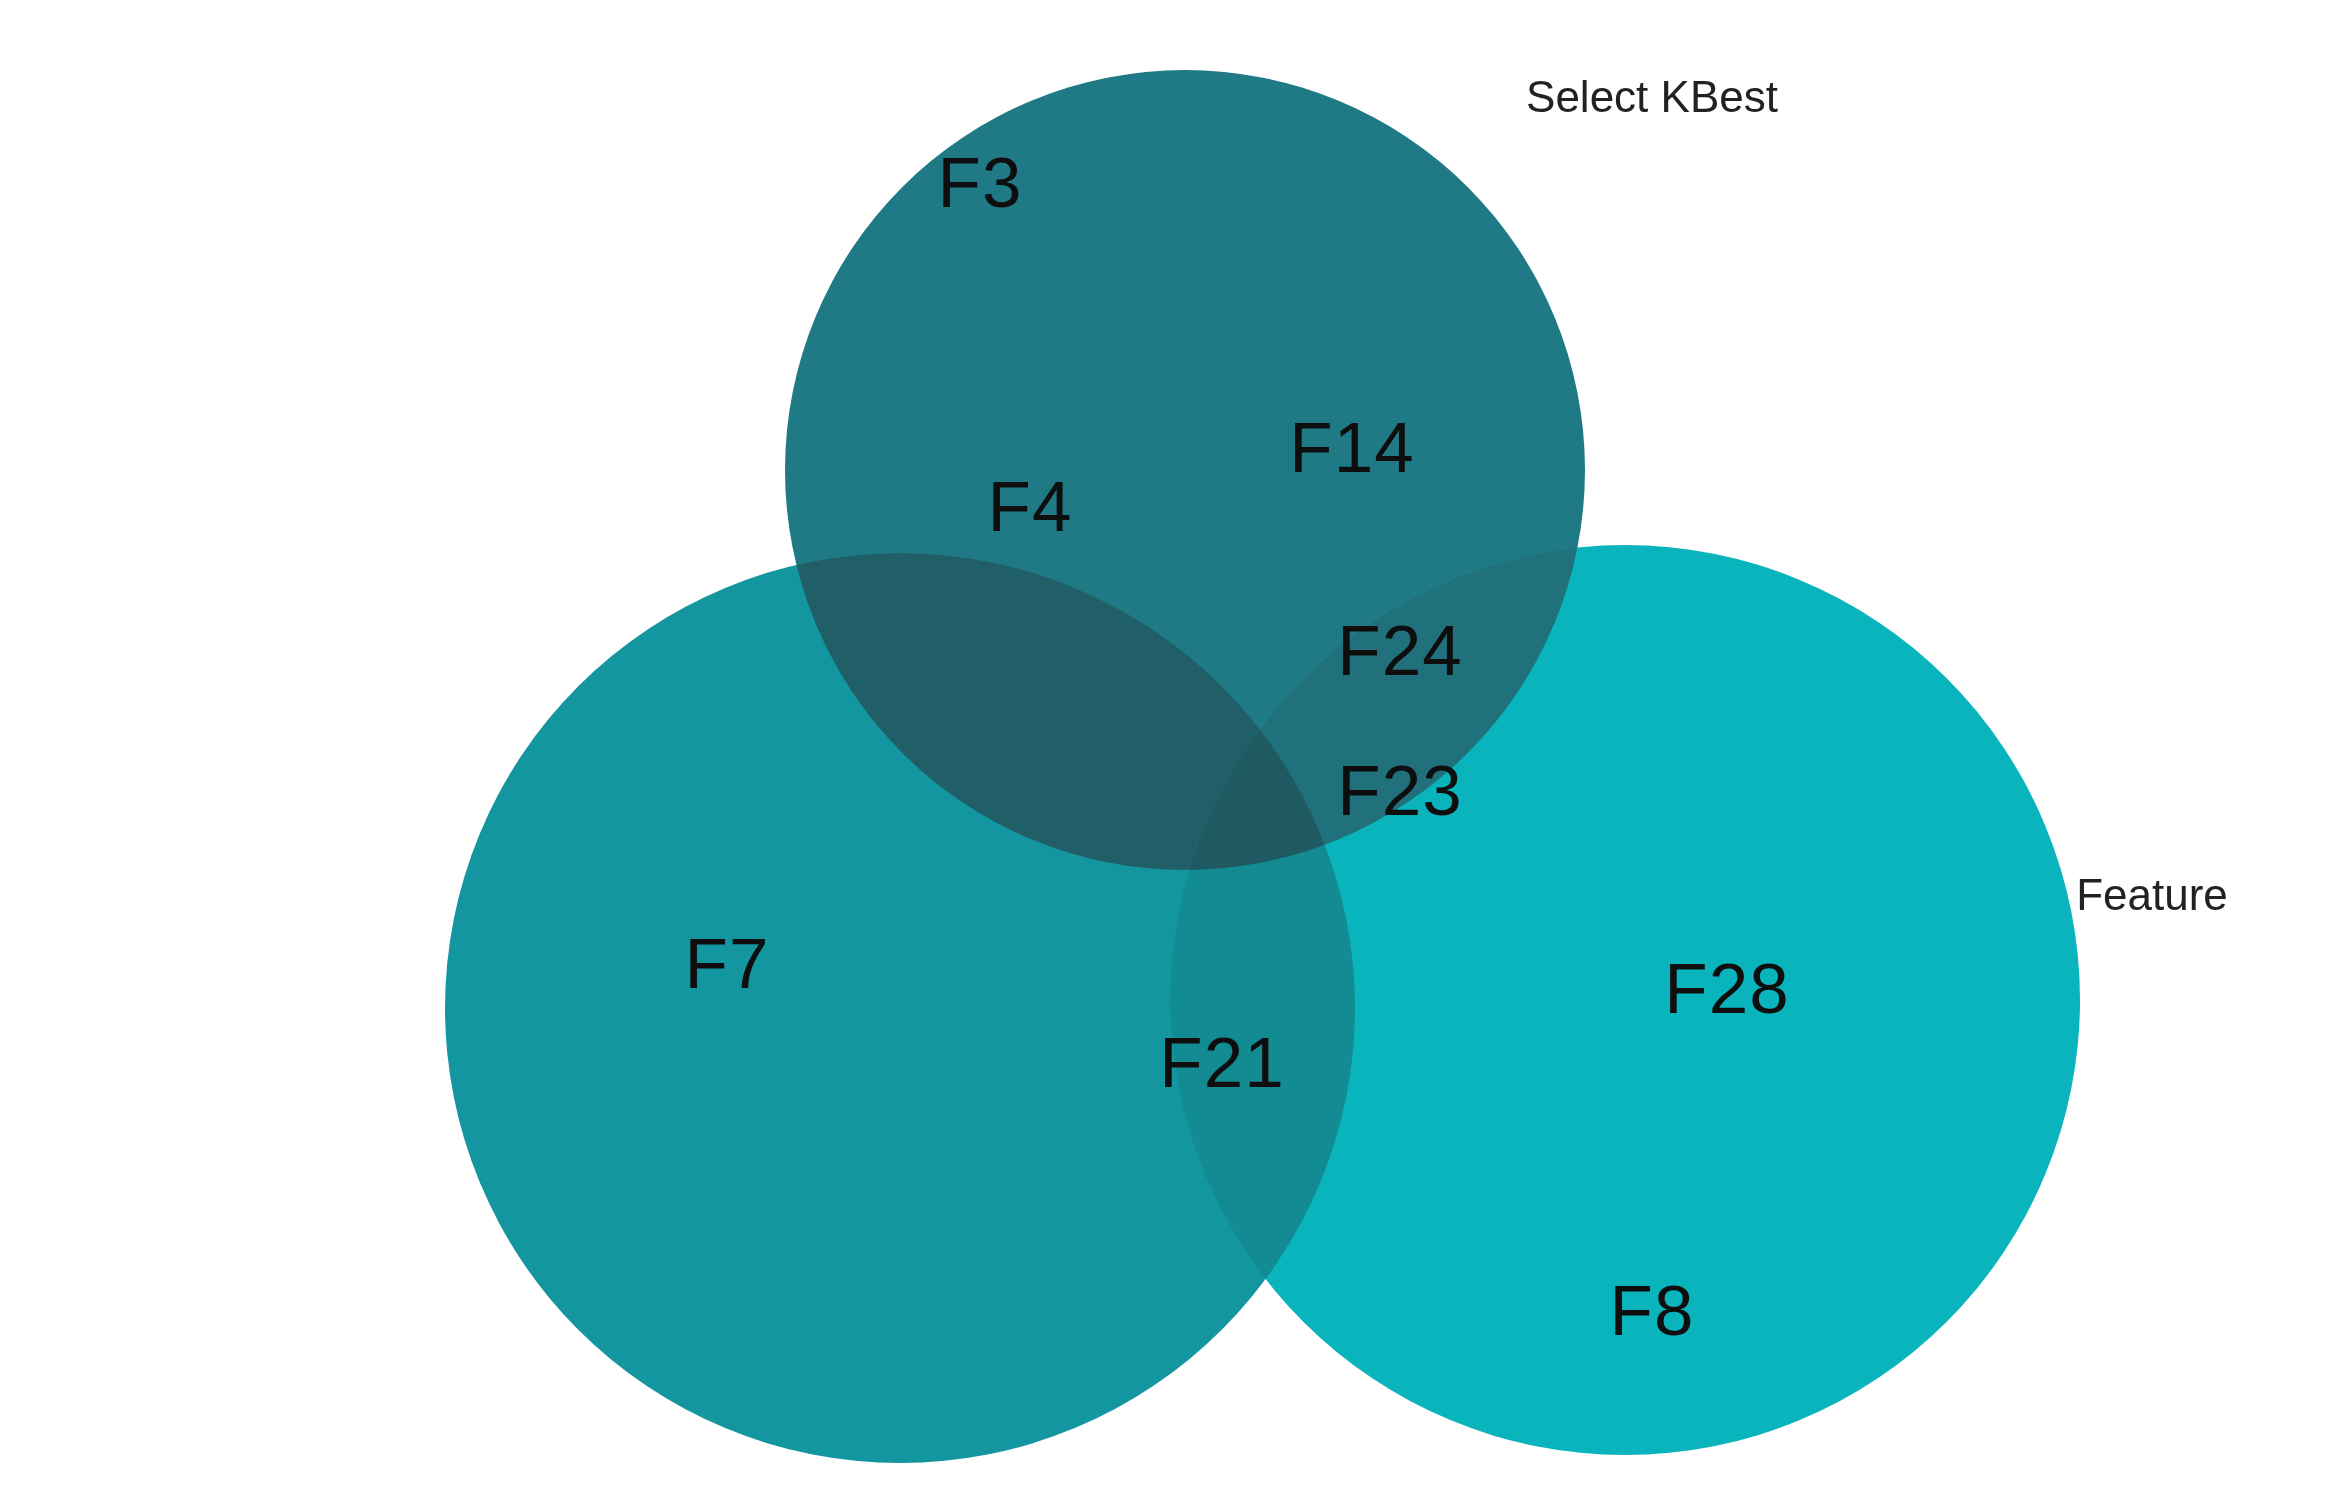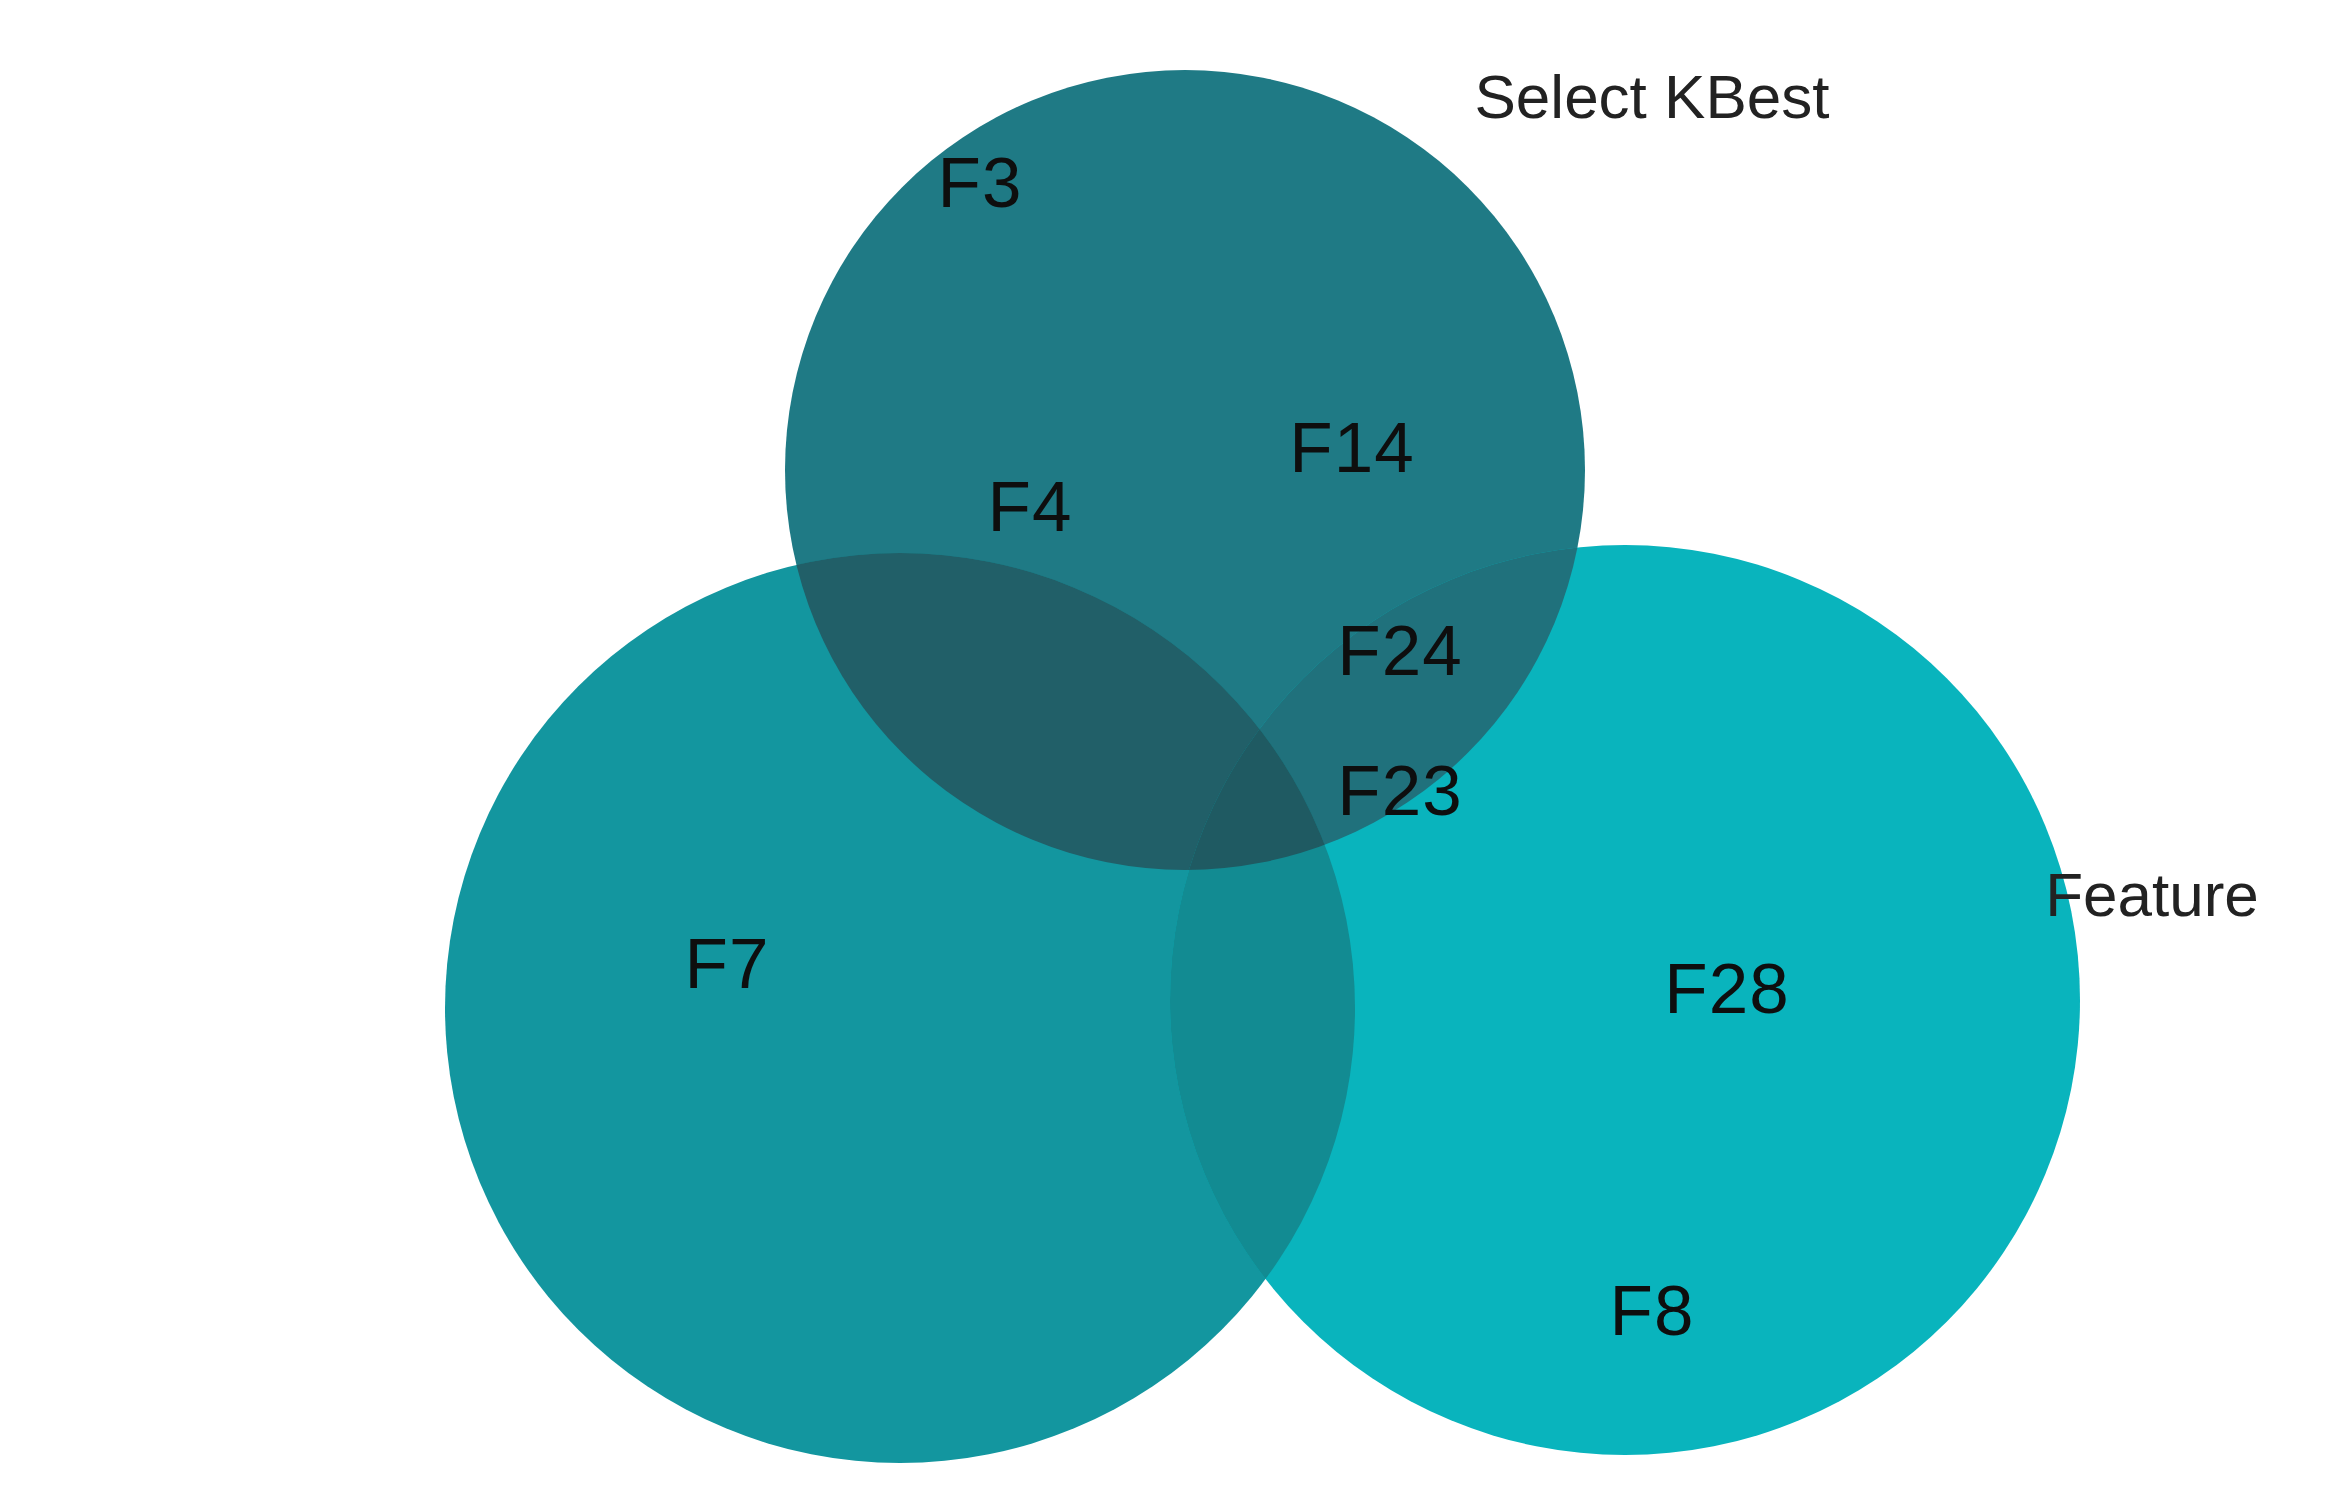--- a/index.html
+++ b/index.html
@@ -17,21 +17,21 @@
     transform:translate(-50%,-50%);
     font-size:71px;
     line-height:1;
     color:#0e0e0e;
     white-space:nowrap;
     letter-spacing:1px;
   }
   .slabel{
     position:absolute;
     transform:translate(-50%,-50%);
-    font-size:62px;
+    font-size:44px;
     line-height:1;
     color:#222222;
     white-space:nowrap;
   }
 </style>
 </head>
 <body>
 
 <div id="stage">
 
@@ -66,16 +66,17 @@
 
   <div class="slabel" style="left:1652px;top:97px">Select KBest</div>
   <div class="slabel" style="left:2152px;top:895px">Feature</div>
 
   <div class="flabel" style="left:980px;top:182px">F3</div>
   <div class="flabel" style="left:1352px;top:447px">F14</div>
   <div class="flabel" style="left:1030px;top:506px">F4</div>
   <div class="flabel" style="left:1400px;top:650px">F24</div>
   <div class="flabel" style="left:1400px;top:790px">F23</div>
   <div class="flabel" style="left:727px;top:963px">F7</div>
+  <div class="flabel" style="left:1222px;top:1062px">F21</div>
   <div class="flabel" style="left:1727px;top:988px">F28</div>
   <div class="flabel" style="left:1652px;top:1310px">F8</div>
 
 </div>
 
 </body></html>

